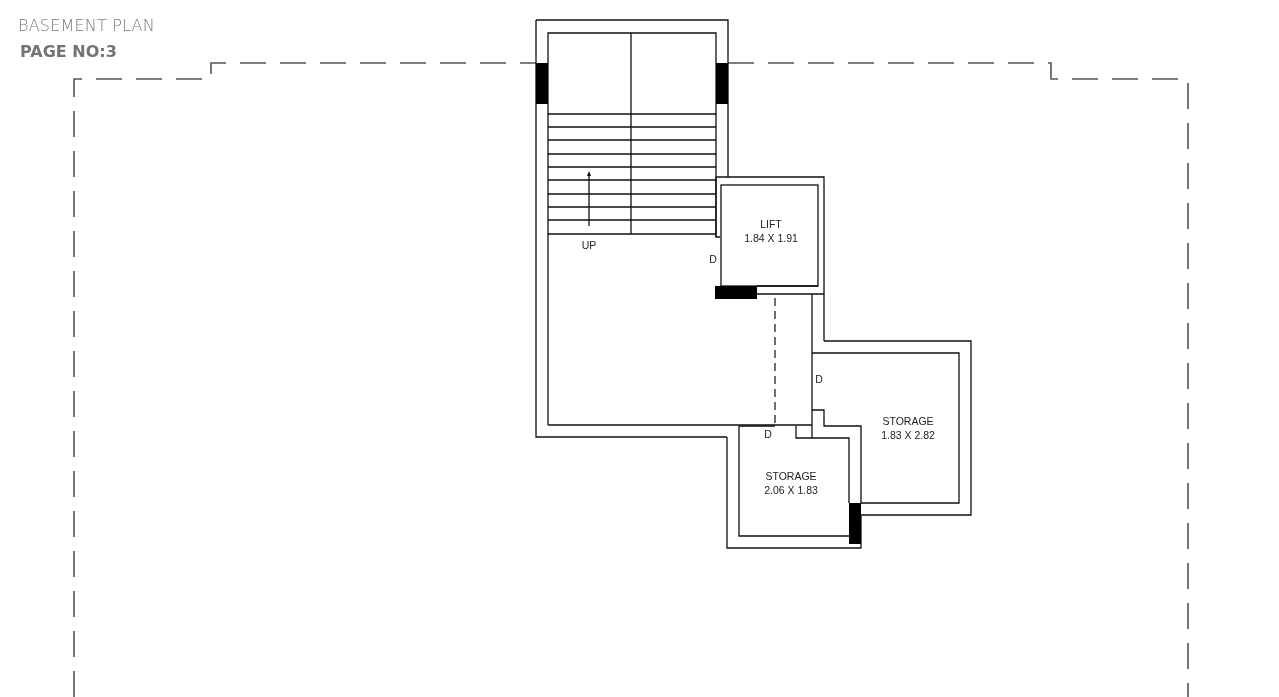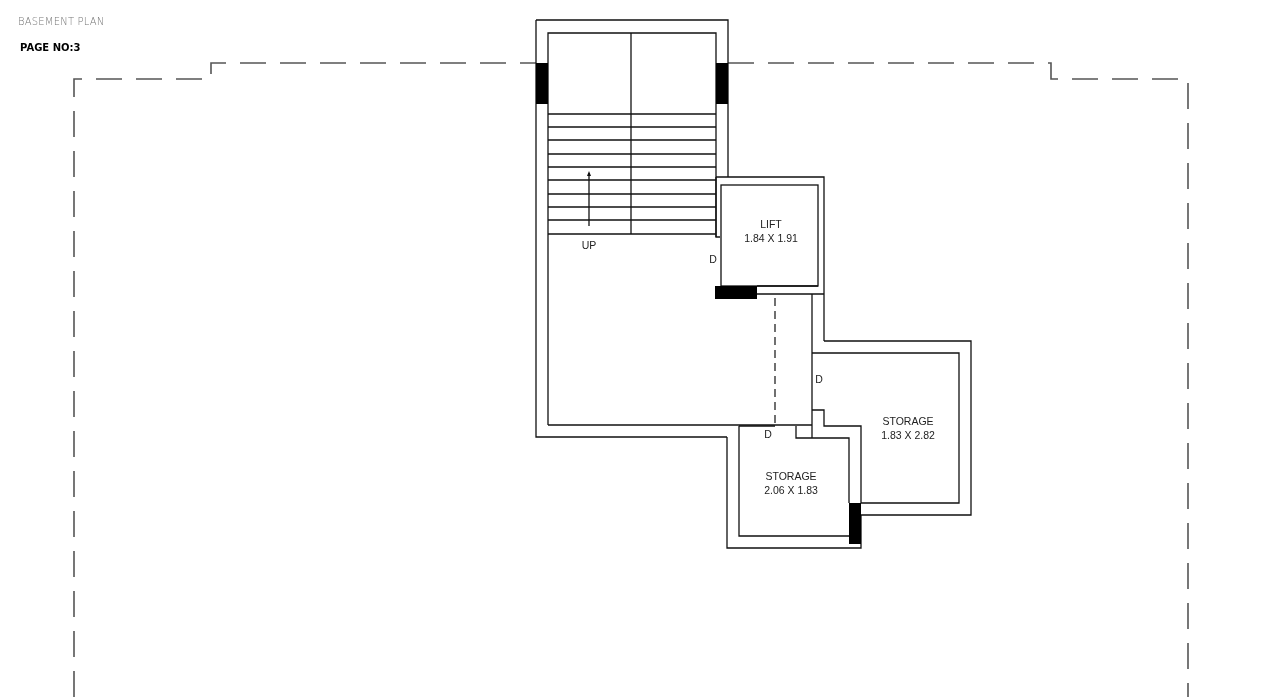--- a/index.html
+++ b/index.html
@@ -1,18 +1,18 @@
 <!DOCTYPE html>
 <html><head>
   <meta charset="utf-8">
   <style>
     html, body { margin: 0; padding: 0; background: #ffffff; }
     body { width: 1279px; height: 697px; position: relative; overflow: hidden; font-family: "DejaVu Sans", sans-serif; }
-    .title { position: absolute; left: 18px; top: 16px; font-size: 10px; color: #777; letter-spacing: 0.2px; font-family: "DejaVu Sans", sans-serif; font-weight: 300; }
-    .page { position: absolute; left: 20px; top: 42px; font-size: 10px; font-weight: bold; color: #000000; font-family: "DejaVu Sans", sans-serif; text-align: center; }
+    .title { position: absolute; left: 18px; top: 16px; font-size: 16px; color: #777; letter-spacing: 0.2px; font-family: "DejaVu Sans", sans-serif; font-weight: 300; }
+    .page { position: absolute; left: 20px; top: 42px; font-size: 16px; font-weight: bold; color: #737373; font-family: "DejaVu Sans", sans-serif; text-align: center; }
     svg { position: absolute; left: 0; top: 0; }
     .lbl { font-family: "Liberation Sans", sans-serif; font-size: 10.5px; fill: #222; }
   </style>
 </head>
 <body>
 
 <div class="title">BASEMENT PLAN</div>
 <div class="page">PAGE NO:3</div>
 
 <svg width="1279" height="697" viewBox="0 0 1279 697">

